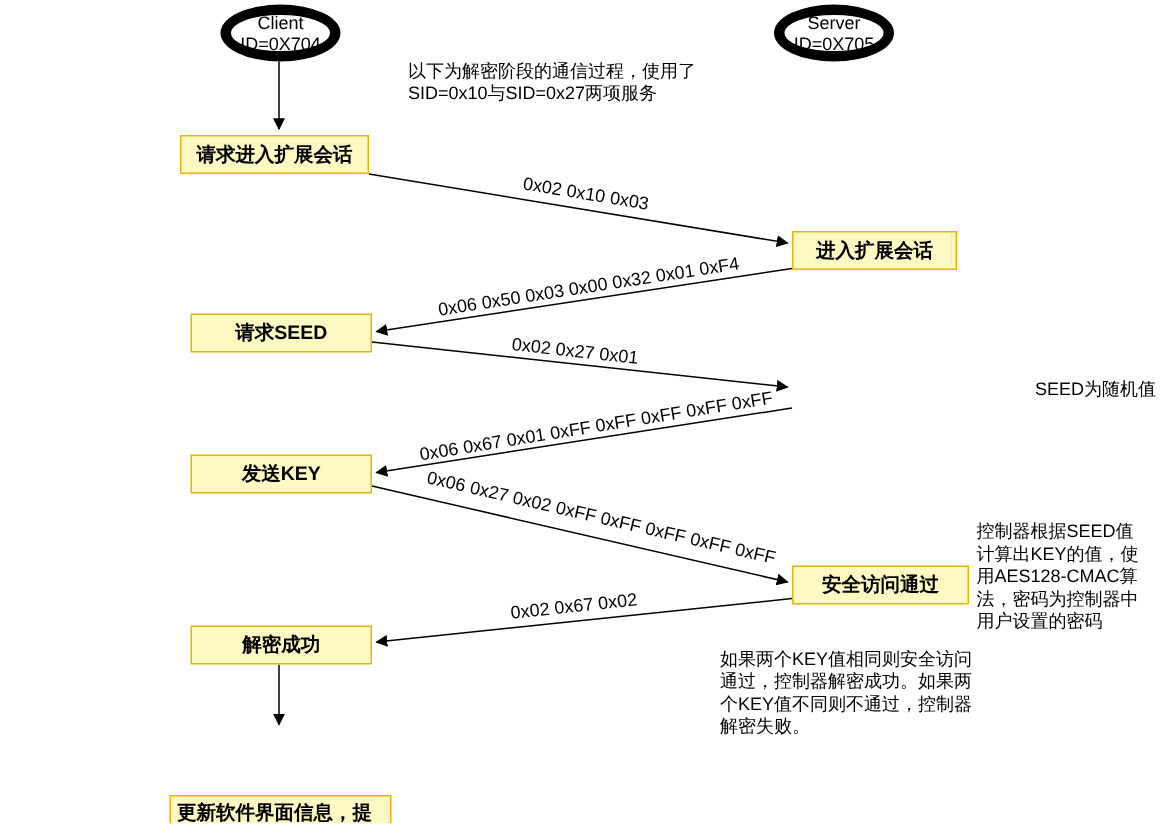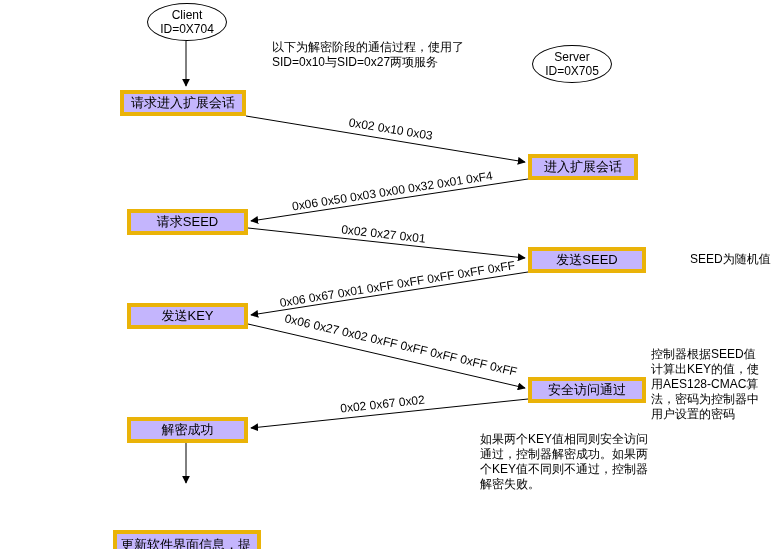--- a/index.html
+++ b/index.html
@@ -1,30 +1,30 @@
 <!DOCTYPE html>
 <html><head>
 <meta charset="utf-8">
 <style>
   * { margin:0; padding:0; box-sizing:border-box; }
   html,body { background:#ffffff; }
   body { font-family:"Liberation Sans","DejaVu Sans",sans-serif; color:#000; }
   .canvas { position:relative; width:773px; height:549px; background:#ffffff; overflow:hidden; }
   .svg-layer { position:absolute; left:0; top:0; z-index:1; }
   .node {
-    position:absolute; background:#c4b5fd; border:4px solid #eab308;
+    position:absolute; background:#fef9c3; border:1px solid #eab308;
     display:flex; align-items:center; justify-content:center;
-    font-size:13px; color:#000; z-index:2; text-align:center;
+    font-size:13px; color:#000; z-index:2; text-align:center;font-weight:bold;
   }
   .node.multiline {
     align-items:flex-start; justify-content:flex-start; text-align:left;
     padding:3px 4px; white-space:pre-line; line-height:16px; font-size:13px;margin-top:44px;
   }
   .ellipse {
-    position:absolute; background:#ffffff; border:1px solid #000000; border-radius:50%;
+    position:absolute; background:#ffffff; border:7px solid #000000; border-radius:50%;
     display:flex; flex-direction:column; align-items:center; justify-content:center;
     font-size:12px; line-height:14px; color:#000; z-index:2; text-align:center;
   }
   .note {
     position:absolute; font-size:12px; line-height:15px; color:#000;
     white-space:pre-line; z-index:2;
   }
   .msg-label { font-size:12px; fill:#000; }
 </style>
 </head>
@@ -53,21 +53,21 @@
     <text class="msg-label" x="383" y="238" text-anchor="middle" transform="rotate(6.3 383 238)">0x02 0x27 0x01</text>
     <text class="msg-label" x="398" y="288" text-anchor="middle" transform="rotate(-9.2 398 288)">0x06 0x67 0x01 0xFF 0xFF 0xFF 0xFF 0xFF</text>
     <text class="msg-label" x="400" y="349" text-anchor="middle" transform="rotate(13.1 400 349)">0x06 0x27 0x02 0xFF 0xFF 0xFF 0xFF 0xFF</text>
     <text class="msg-label" x="383" y="408" text-anchor="middle" transform="rotate(-6.1 383 408)">0x02 0x67 0x02</text>
   </svg>
 
   <div class="ellipse" style="left:147px; top:3px; width:80px; height:38px;">
     <span>Client</span>
     <span>ID=0X704</span>
   </div>
-  <div class="ellipse" style="left:532px; top:3px; width:80px; height:38px;margin-top:42px;">
+  <div class="ellipse" style="left:516px; top:3px; width:80px; height:38px;">
     <span>Server</span>
     <span>ID=0X705</span>
   </div>
 
   <div class="note" style="left:272px; top:40px; width:230px;">以下为解密阶段的通信过程，使用了
 SID=0x10与SID=0x27两项服务</div>
   <div class="note" style="left:653px; top:252px; width:110px;margin-left:37px;">SEED为随机值</div>
   <div class="note" style="left:651px; top:347px; width:122px;">控制器根据SEED值
 计算出KEY的值，使
 用AES128-CMAC算
@@ -80,16 +80,15 @@
 
   <div class="node" style="left:120px; top:90px; width:126px; height:26px;">请求进入扩展会话</div>
   <div class="node" style="left:127px; top:209px; width:121px; height:26px;">请求SEED</div>
   <div class="node" style="left:127px; top:303px; width:121px; height:26px;">发送KEY</div>
   <div class="node" style="left:127px; top:417px; width:121px; height:26px;">解密成功</div>
   <div class="node multiline" style="left:113px; top:486px; width:148px; height:59px;">更新软件界面信息，提
 示用户RapidECU解密成
 功。</div>
 
   <div class="node" style="left:528px; top:154px; width:110px; height:26px;">进入扩展会话</div>
-  <div class="node" style="left:528px; top:247px; width:118px; height:26px;">发送SEED</div>
   <div class="node" style="left:528px; top:377px; width:118px; height:26px;">安全访问通过</div>
 
 </div>
 
 </body></html>

